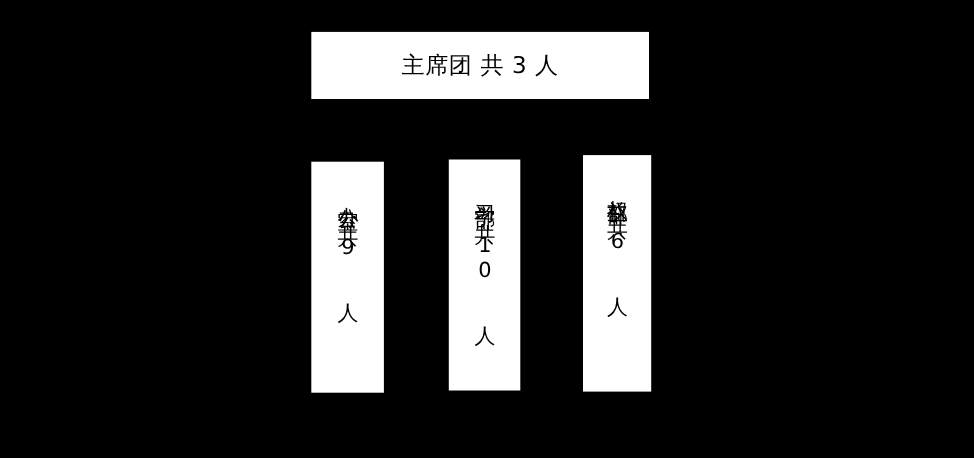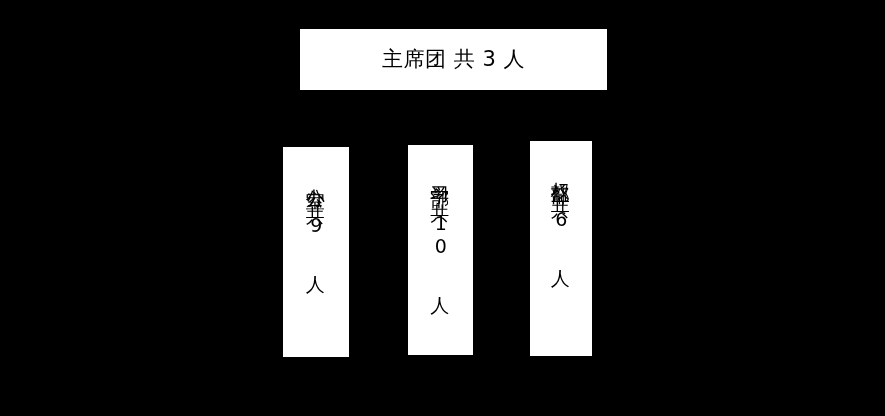--- a/index.html
+++ b/index.html
@@ -25,21 +25,21 @@
   
   .node-box {
     position: absolute;
     background: #ffffff;
     color: #000000;
     box-sizing: border-box;
   }
 
   
   .node-top {
-    left: 300px;
+    left: 283px;
     top: 29px;
     width: 307px;
     height: 61px;
     display: flex;
     align-items: center;
     justify-content: center;
   }
   .node-top .node-label {
     font-size: 21px;
     line-height: 1.1;

